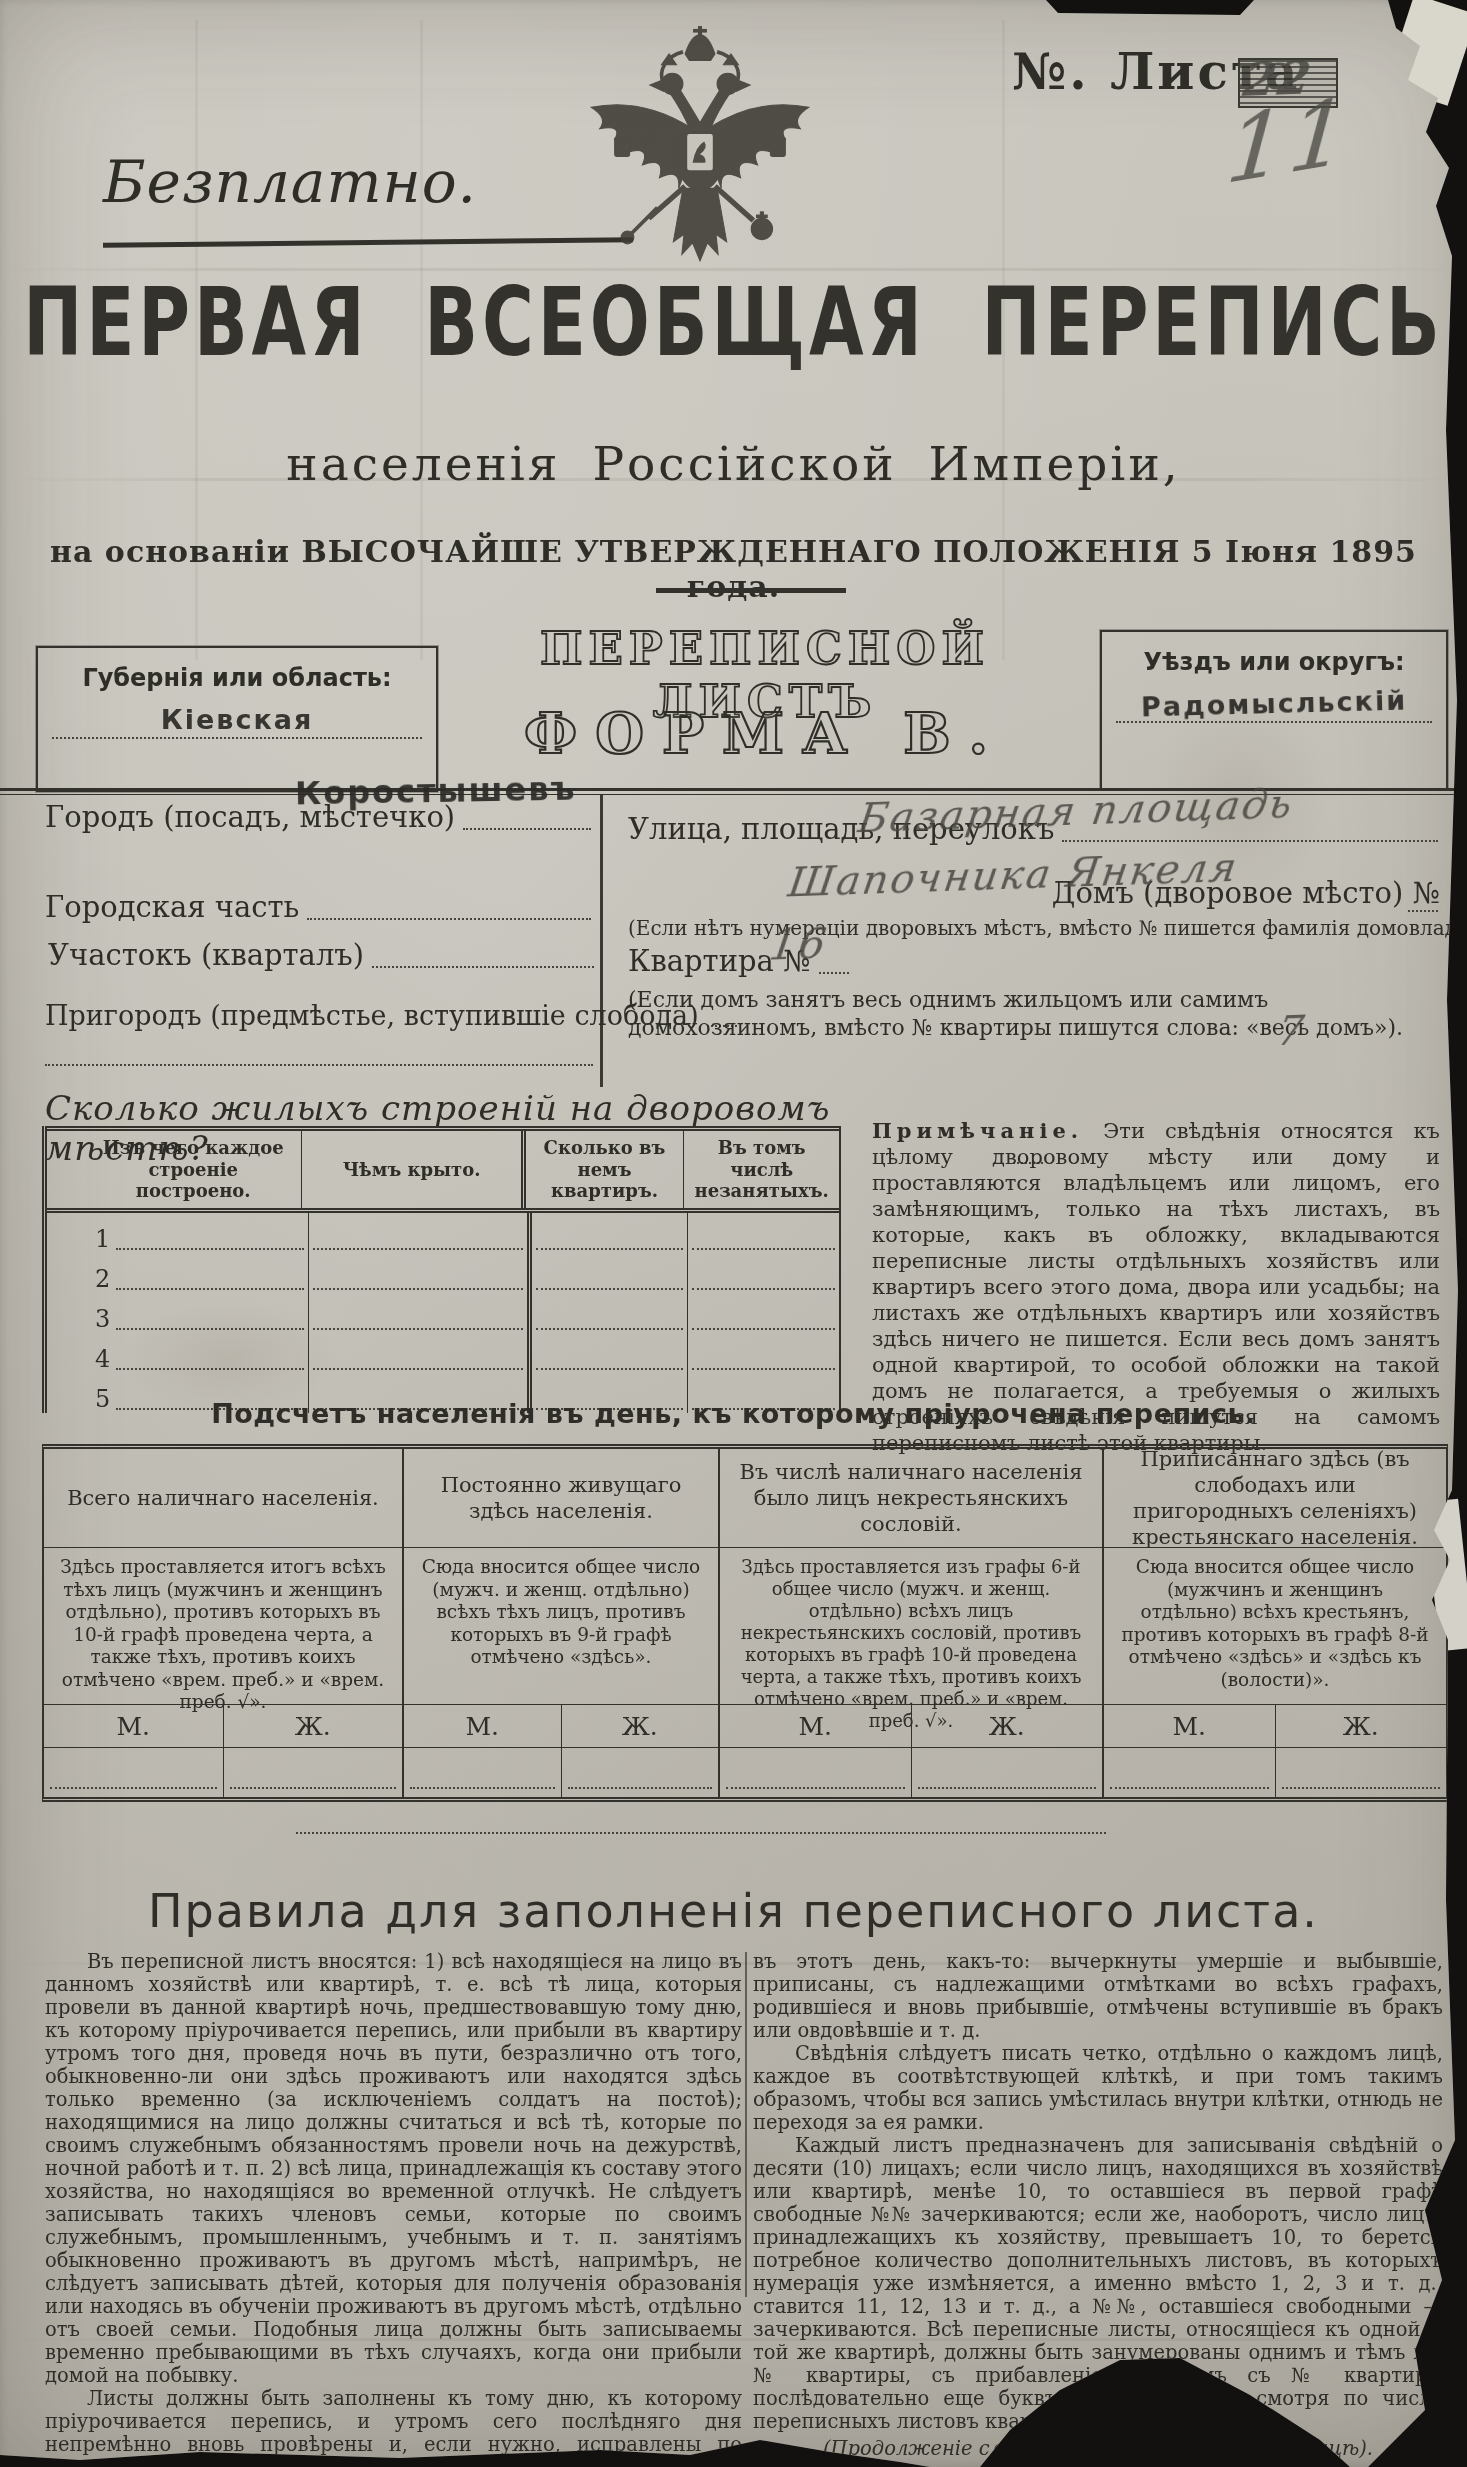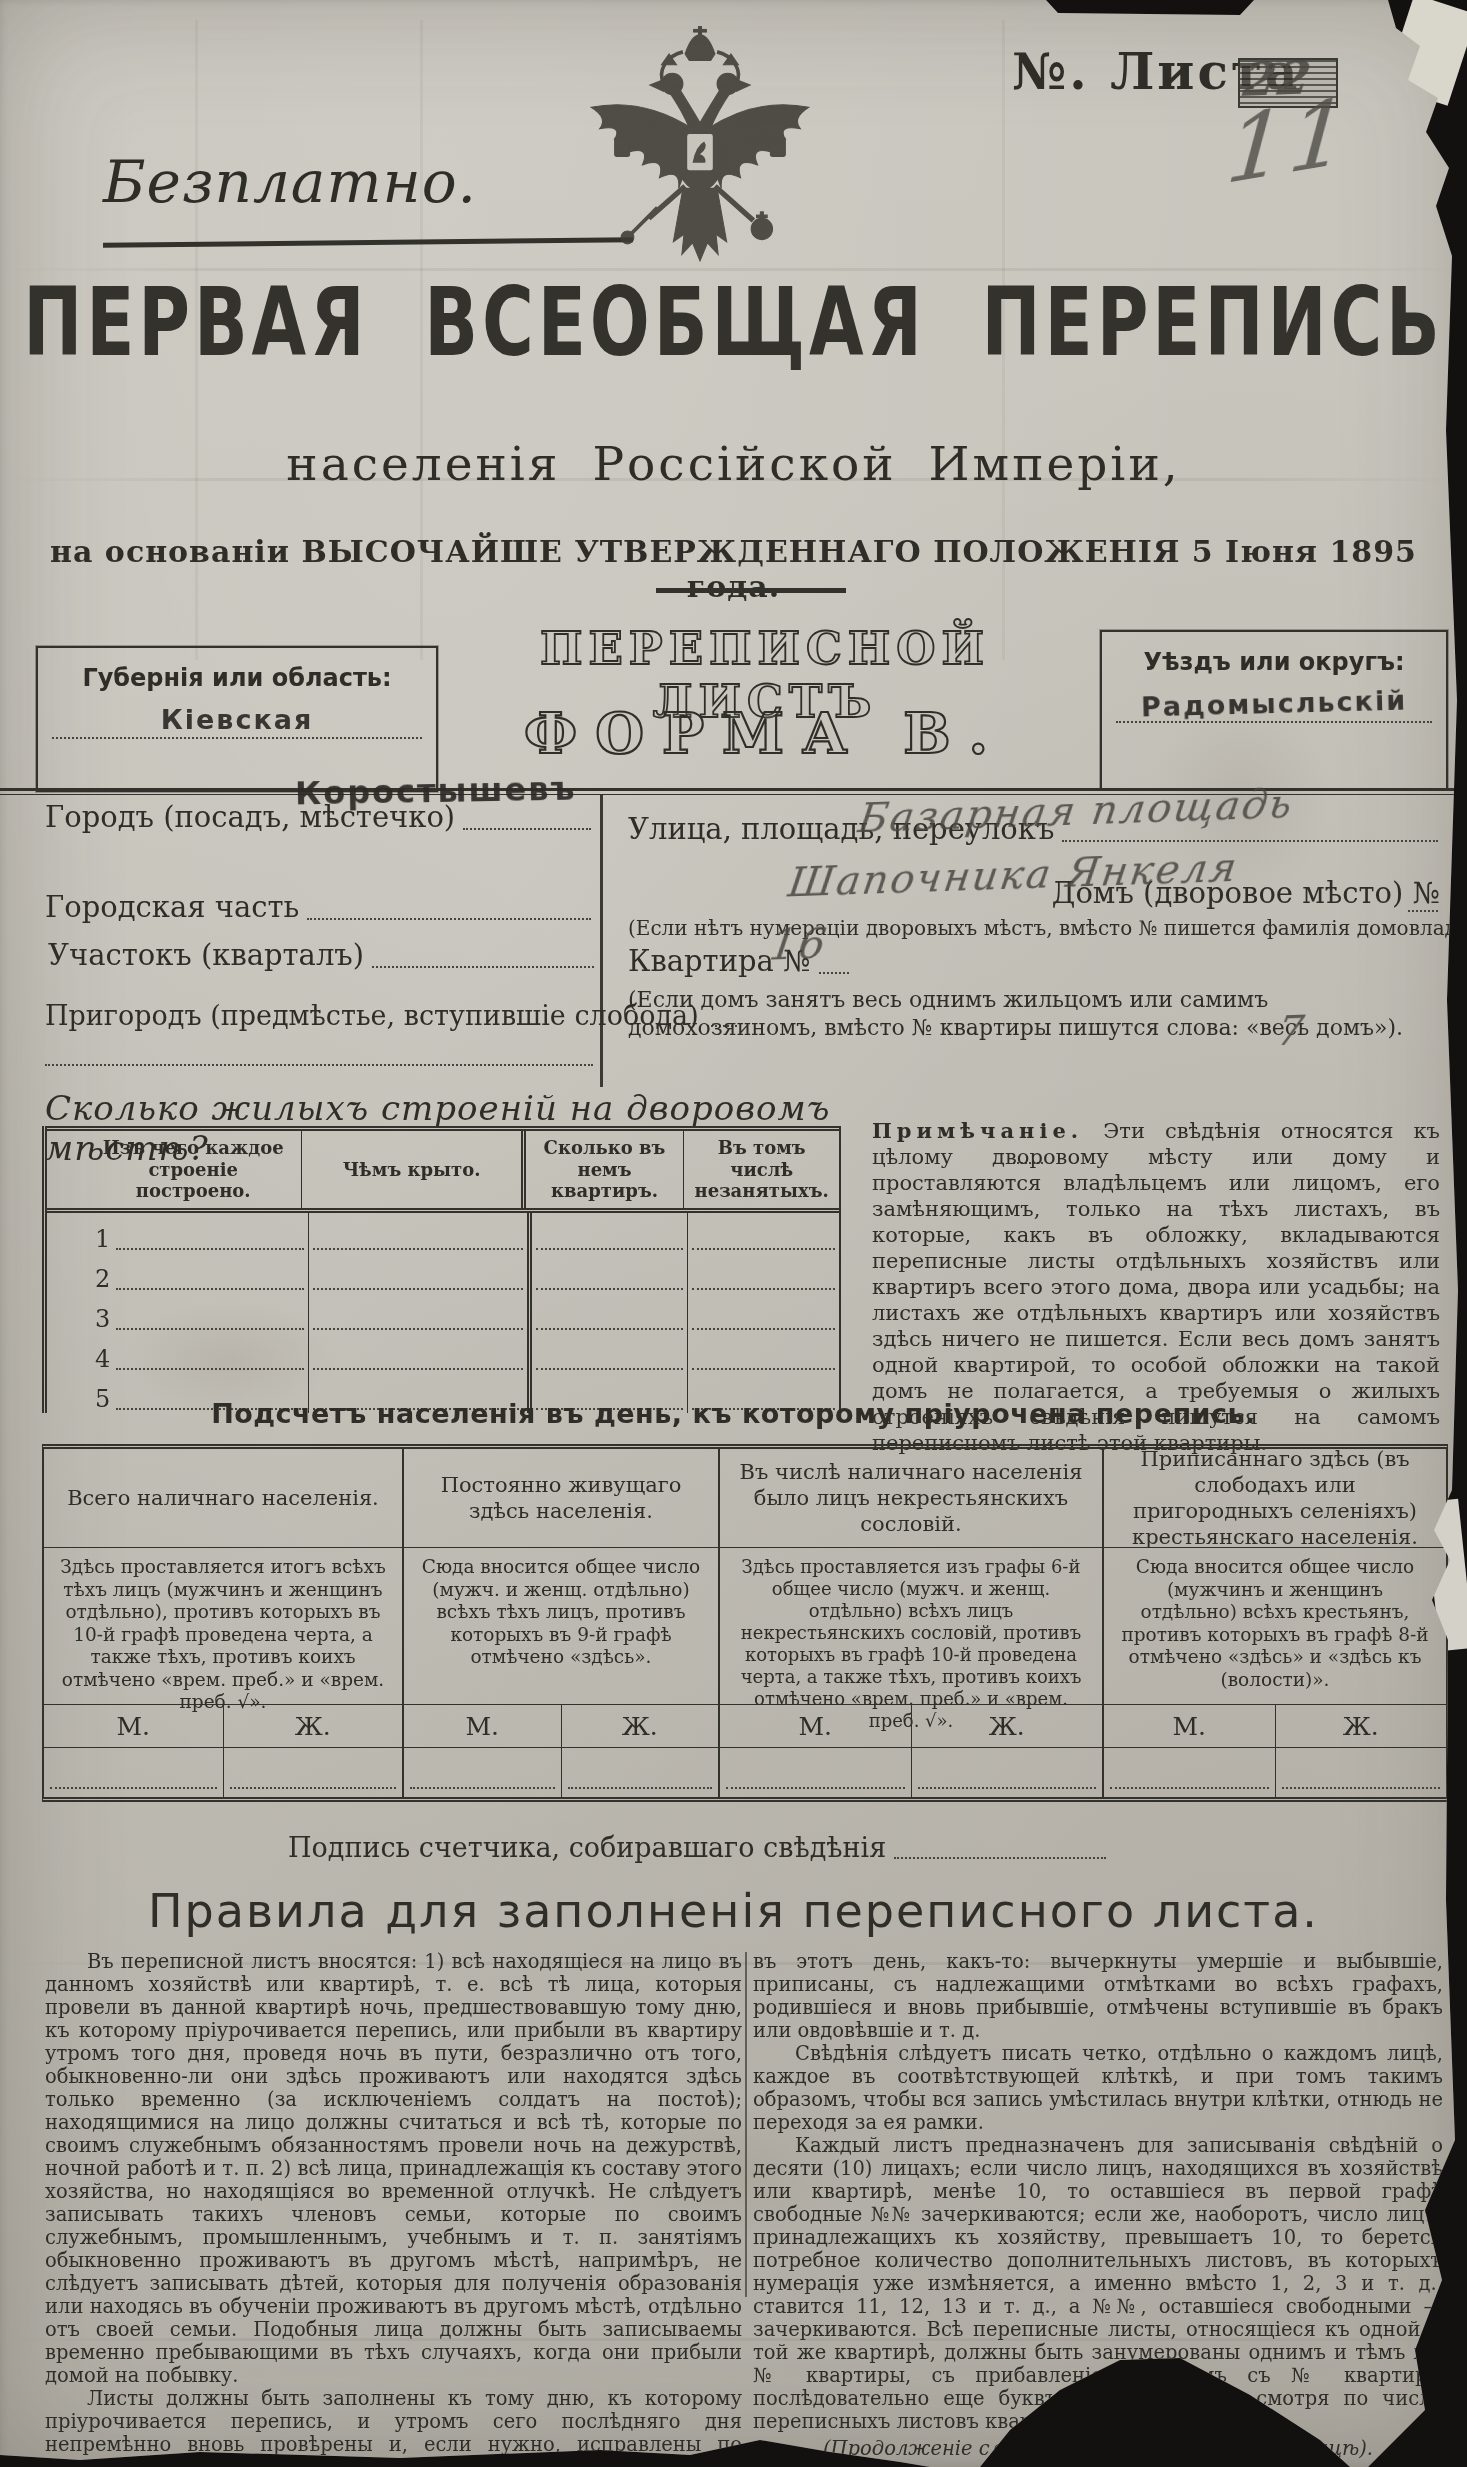--- a/index.html
+++ b/index.html
@@ -427,21 +427,20 @@
               <span class="dotfill"></span>
             </div>
             <div>
               <span class="dotfill"></span>
             </div>
           </div>
       </div>
     </div>
 
     <div id="sig" class="abs">
-      <span>Подпись счетчика, собиравшаго свѣдѣнія</span>
       <span class="dotfill"></span>
     </div>
 
     <div id="rules-head" class="abs">Правила для заполненія переписного листа.</div>
     <div id="rules-divider" class="abs"></div>
     <div id="rules-left" class="abs rulecol">
       <p>Въ переписной листъ вносятся: 1) всѣ находящіеся на лицо въ данномъ хозяйствѣ или квартирѣ, т. е. всѣ тѣ лица, которыя провели въ данной квартирѣ ночь, предшествовавшую тому дню, къ которому пріурочивается перепись, или прибыли въ квартиру утромъ того дня, проведя ночь въ пути, безразлично отъ того, обыкновенно-ли они здѣсь проживаютъ или находятся здѣсь только временно (за исключеніемъ солдатъ на постоѣ); находящимися на лицо должны считаться и всѣ тѣ, которые по своимъ служебнымъ обязанностямъ провели ночь на дежурствѣ, ночной работѣ и т. п. 2) всѣ лица, принадлежащія къ составу этого хозяйства, но находящіяся во временной отлучкѣ. Не слѣдуетъ записывать такихъ членовъ семьи, которые по своимъ служебнымъ, промышленнымъ, учебнымъ и т. п. занятіямъ обыкновенно проживаютъ въ другомъ мѣстѣ, напримѣръ, не слѣдуетъ записывать дѣтей, которыя для полученія образованія или находясь въ обученіи проживаютъ въ другомъ мѣстѣ, отдѣльно отъ своей семьи. Подобныя лица должны быть записываемы временно пребывающими въ тѣхъ случаяхъ, когда они прибыли домой на побывку.</p>
       <p>Листы должны быть заполнены къ тому дню, къ которому пріурочивается перепись, и утромъ сего послѣдняго дня непремѣнно вновь провѣрены и, если нужно, исправлены по составу населенія</p>
     </div>
     <div id="rules-right" class="abs rulecol">

